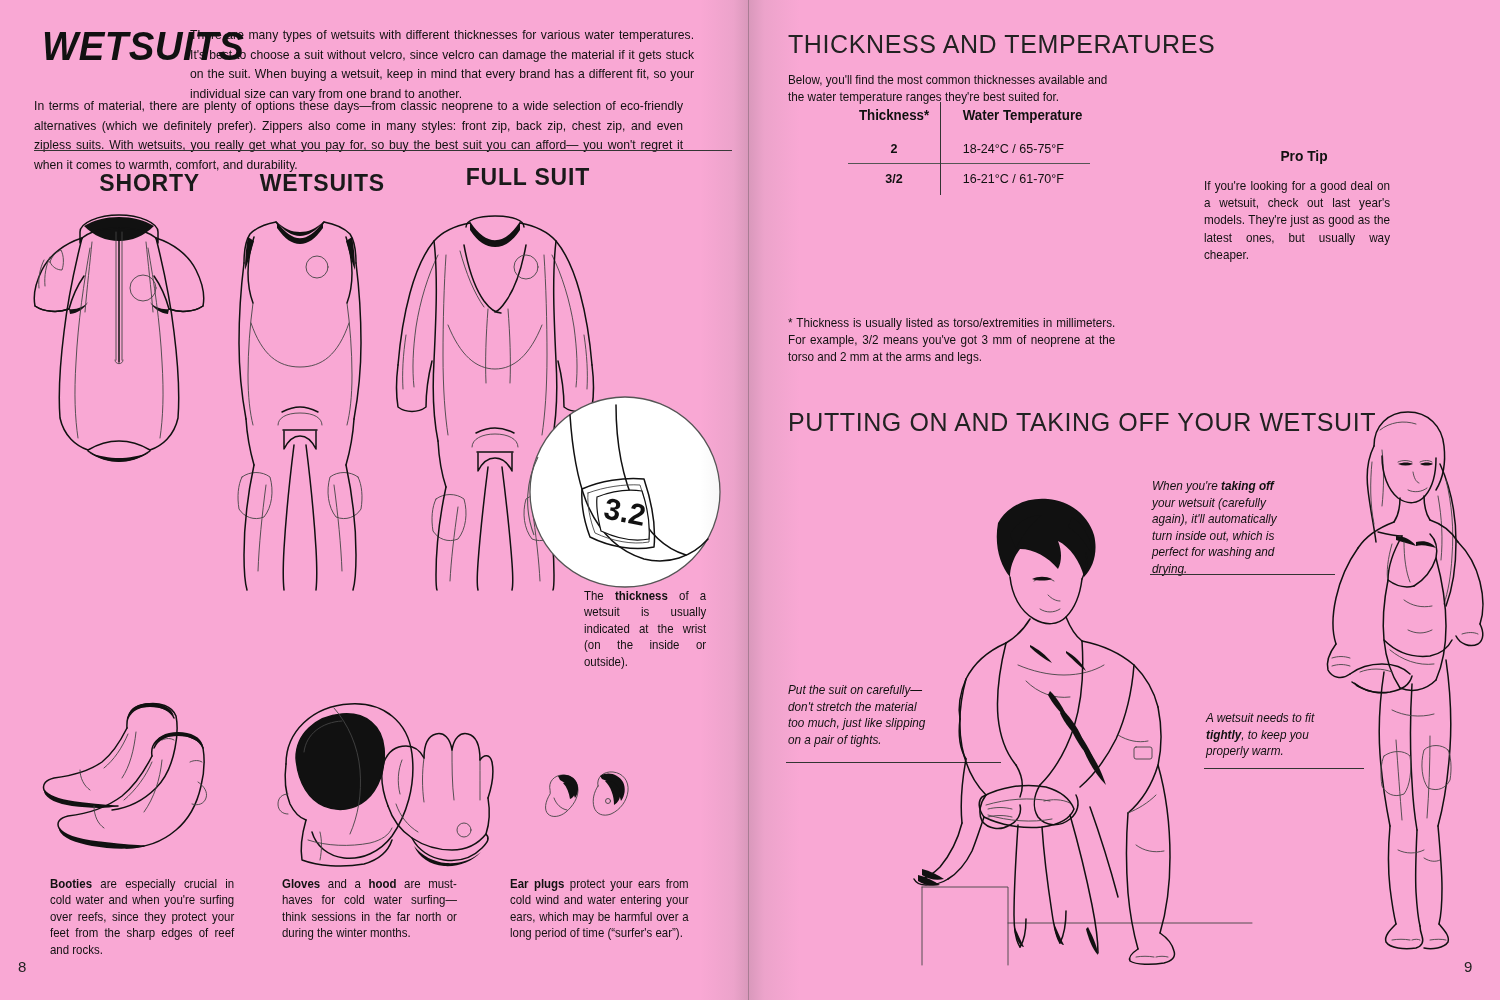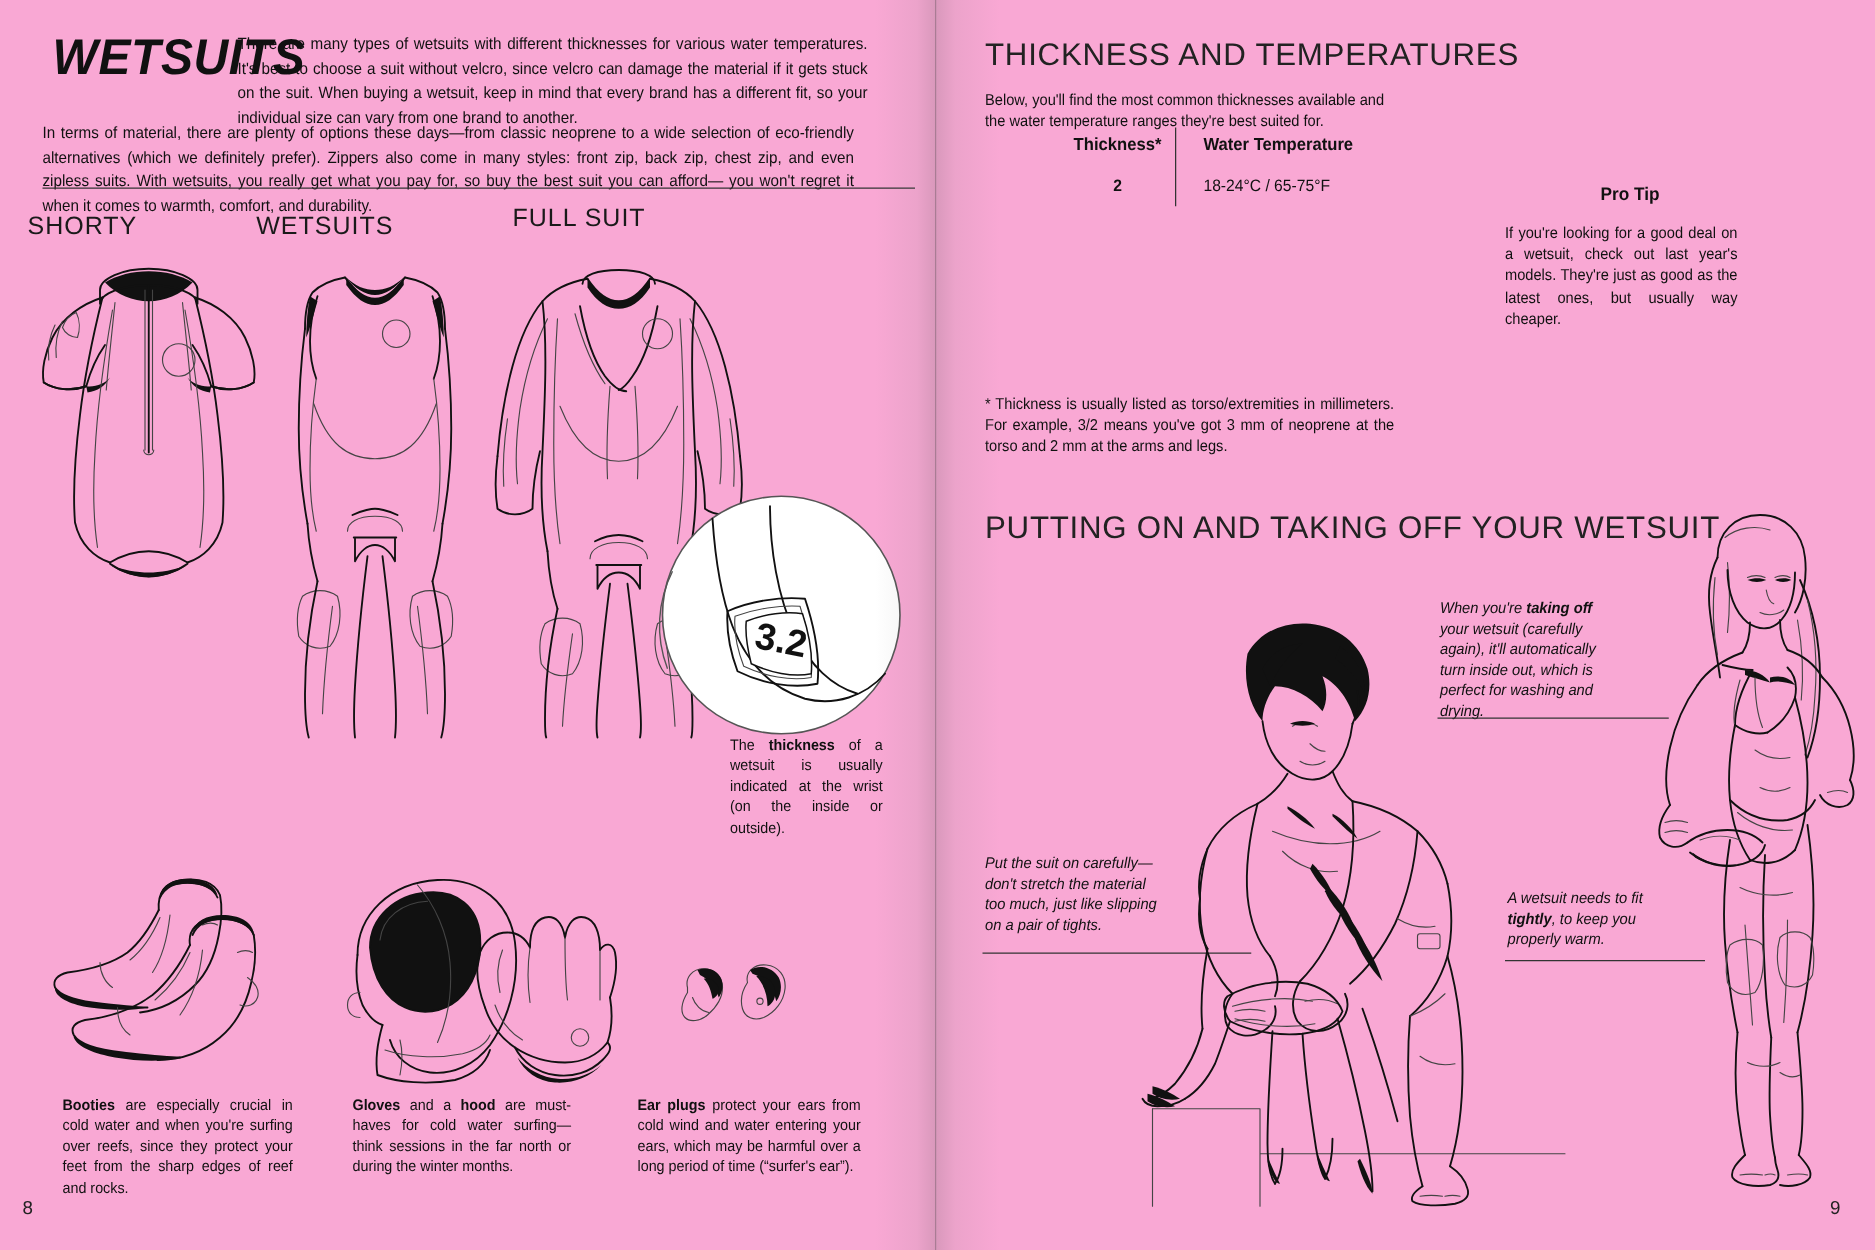--- a/index.html
+++ b/index.html
@@ -37,25 +37,25 @@
     font-family: "Liberation Sans", sans-serif;
     font-weight: 300;
     font-size: 25px;
     letter-spacing: 0.6px;
     color: #222;
     transform: scaleX(1.0);
   }
   .fig-label {
     position: absolute;
     font-family: "Liberation Sans", sans-serif;
-    font-weight: 400;
-    font-size: 20px;
+    font-weight: 700;
+    font-size: 23px;
     letter-spacing: 0.8px;
     color: #1a1a1a;
-    text-align: left;
+    text-align: right;
   }
   .body-text {
     position: absolute;
     font-family: "Liberation Sans", sans-serif;
     font-size: 12.6px;
     line-height: 17.2px;
     text-align: justify;
     color: #111;
     transform: scaleX(0.93);
     transform-origin: left top;
@@ -402,20 +402,24 @@
           <tr>
             <th class="c-th">Thickness*</th>
             <th class="c-tw">Water Temperature</th>
           </tr>
         </thead>
         <tbody>
           <tr>
             <td class="c-th">2</td>
             <td class="c-tw">18-24°C / 65-75°F</td>
           </tr>
+          <tr>
+            <td class="c-th">3/2</td>
+            <td class="c-tw">16-21°C / 61-70°F</td>
+          </tr>
         </tbody>
       </table>
     </div>
 
     <div class="body-text" style="left:36px; top:315px; width:352px;">* Thickness is usually listed as torso/extremities in millimeters. For example, 3/2 means you've got 3 mm of neoprene at the torso and 2 mm at the arms and legs.</div>
 
     <div class="protip-head" style="left:452px; top:148px; width:200px;">Pro Tip</div>
     <div class="body-text" style="left:452px; top:178px; width:200px;">If you're looking for a good deal on a wetsuit, check out last year's models. They're just as good as the latest ones, but usually way cheaper.</div>
 
     <div class="section-head" style="left:36px; top:408px;">PUTTING ON AND TAKING OFF YOUR WETSUIT</div>

